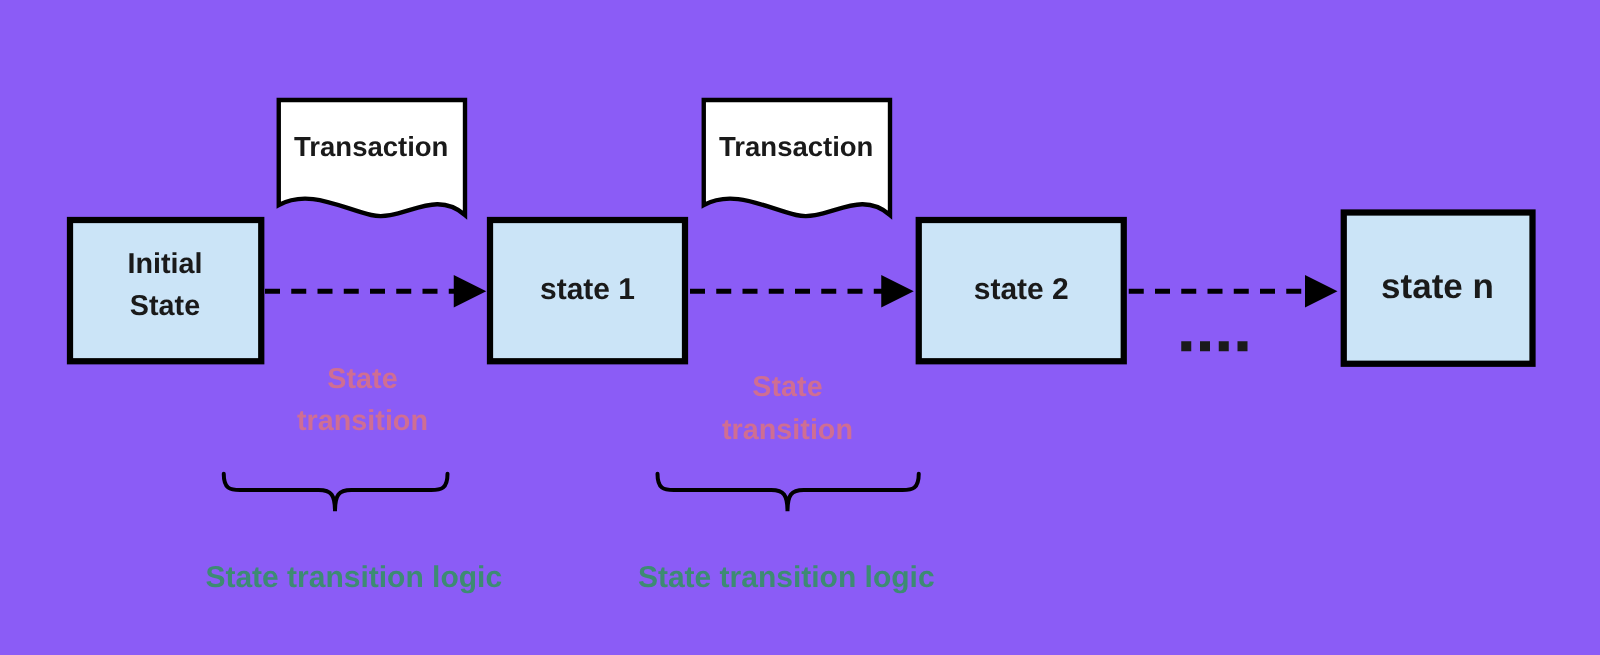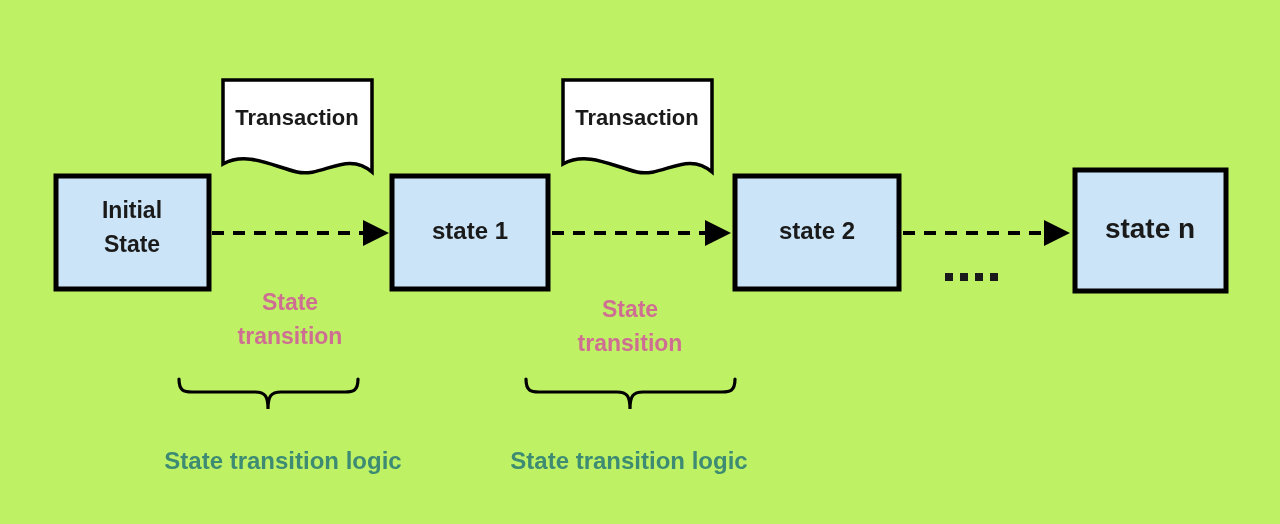--- a/index.html
+++ b/index.html
@@ -8,21 +8,21 @@
     padding: 0;
     background: #ffffff;
   }
   body {
     font-family: "Liberation Sans", sans-serif;
   }
   #canvas {
     position: relative;
     width: 1280px;
     height: 524px;
-    background: #bef264;
+    background: #8b5cf6;
     overflow: hidden;
   }
   #diagram-svg {
     position: absolute;
     left: 0;
     top: 0;
     width: 1280px;
     height: 524px;
   }
   .node-label {

